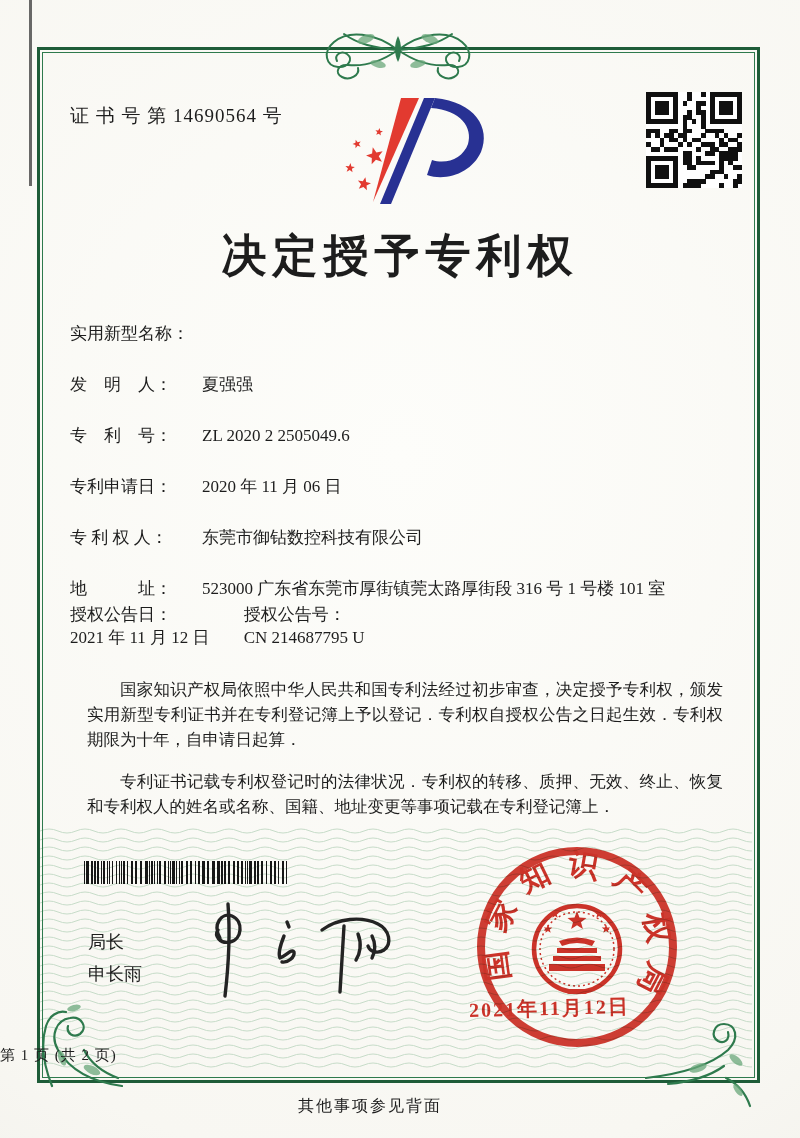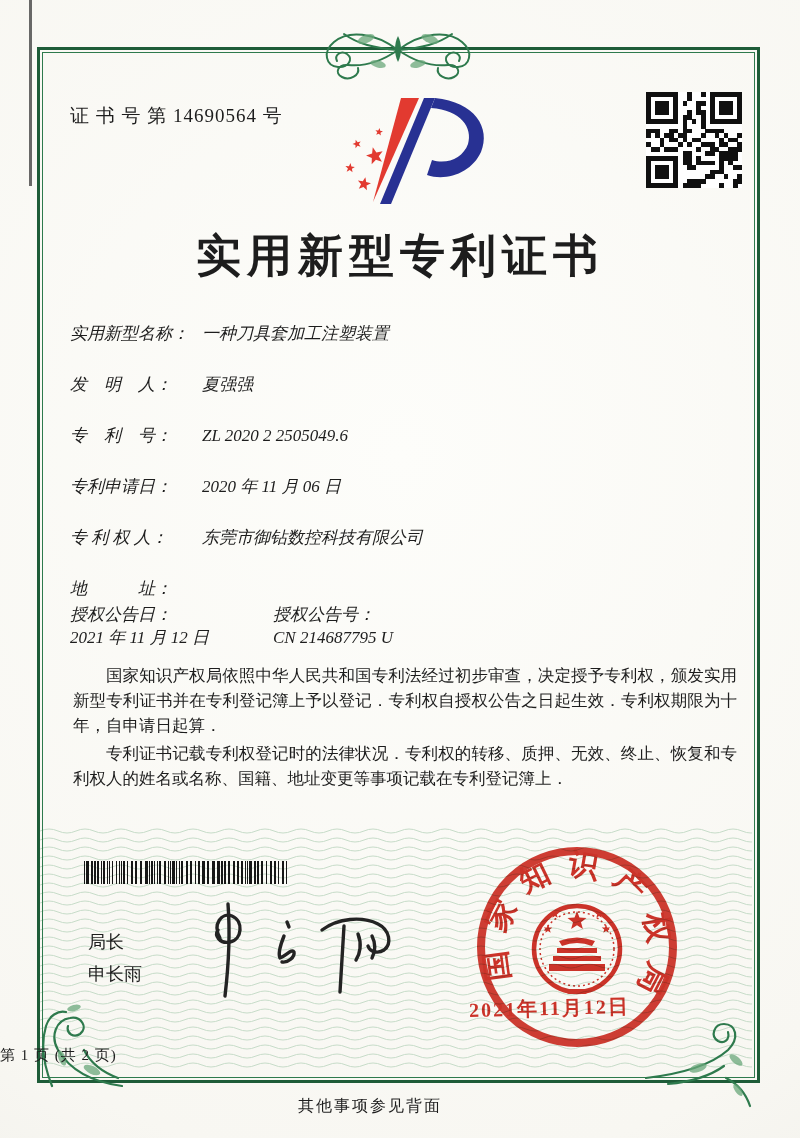--- a/index.html
+++ b/index.html
@@ -30,34 +30,34 @@
   .cert-no{
     position:absolute;left:70px;top:103px;z-index:3;
     font-size:19px;letter-spacing:1px;white-space:pre;font-weight:400;
   }
   .logo{position:absolute;left:323px;top:94px;z-index:3;}
   .qr{position:absolute;left:646px;top:92px;z-index:3;background:#fff;}
   .title{
     position:absolute;left:0;right:0;top:226px;margin:0;z-index:3;
     text-align:center;font-size:45px;font-weight:bold;letter-spacing:6px;
   }
-  .fields{position:absolute;left:70px;right:58px;top:322px;z-index:3;font-size:17px;font-style:italic;}
+  .fields{position:absolute;left:70px;right:58px;top:322px;z-index:3;font-size:17px;}
   .row{display:flex;align-items:flex-start;margin-bottom:28px;line-height:23px;}
   .row .label{white-space:pre;width:132px;flex:none;font-weight:500;}
   .row .value{white-space:normal;}
   .row-address{margin-bottom:3px;}
   .row-address .value{max-width:505px;}
   .grant-pair{display:flex;flex-direction:column;}
   .grant-pair .label{white-space:pre;font-weight:500;}
-  .grant-second{margin-left:64px;}
+  .grant-second{margin-left:34px;}
   .paragraphs{
     position:absolute;left:70px;right:60px;top:660px;z-index:3;
     font-size:16.5px;line-height:25px;text-align:justify;
   }
-  .paragraphs p{margin:3px;text-indent:2em;}
+  .paragraphs p{margin:17px;text-indent:2em;}
   .barcode{position:absolute;left:84px;top:861px;z-index:3;}
   .sig-block{position:absolute;left:88px;top:926px;z-index:3;font-size:18px;line-height:32px;}
   .sig-script{position:absolute;left:192px;top:900px;z-index:3;}
   .seal{position:absolute;left:455px;top:843px;width:244px;height:218px;z-index:4;mix-blend-mode:multiply;}
   .seal svg{position:absolute;left:0;top:0;}
   .seal-date{
     position:absolute;left:14px;top:152px;z-index:5;white-space:nowrap;
     color:#d0342a;font-size:20px;font-weight:bold;letter-spacing:2px;transform:rotate(-1.5deg);
   }
   .page-num{position:absolute;left:0;right:90px;top:1046px;z-index:3;font-size:15px;letter-spacing:1px;}
@@ -376,45 +376,45 @@
       <rect x="5" y="20" width="1.03" height="1.03" fill="#101010"></rect>
       <rect x="6" y="20" width="1.03" height="1.03" fill="#101010"></rect>
       <rect x="8" y="20" width="1.03" height="1.03" fill="#101010"></rect>
       <rect x="9" y="20" width="1.03" height="1.03" fill="#101010"></rect>
       <rect x="10" y="20" width="1.03" height="1.03" fill="#101010"></rect>
       <rect x="11" y="20" width="1.03" height="1.03" fill="#101010"></rect>
       <rect x="16" y="20" width="1.03" height="1.03" fill="#101010"></rect>
       <rect x="19" y="20" width="1.03" height="1.03" fill="#101010"></rect>
     </svg>
 
-  <h1 class="title">实用新型专利证书</h1>
+  <h1 class="title">决定授予专利权</h1>
 
   <div class="fields">
     <div class="row">
       <span class="label">实用新型名称：</span>
-      <span class="value">一种刀具套加工注塑装置</span>
     </div>
     <div class="row">
       <span class="label">发　明　人：</span>
       <span class="value">夏强强</span>
     </div>
     <div class="row">
       <span class="label">专　利　号：</span>
       <span class="value">ZL 2020 2 2505049.6</span>
     </div>
     <div class="row">
       <span class="label">专利申请日：</span>
       <span class="value">2020 年 11 月 06 日</span>
     </div>
     <div class="row">
       <span class="label">专 利 权 人：</span>
       <span class="value">东莞市御钻数控科技有限公司</span>
     </div>
     <div class="row row-address">
       <span class="label">地　　　址：</span>
+      <span class="value">523000 广东省东莞市厚街镇莞太路厚街段 316 号 1 号楼 101 室</span>
     </div>
     <div class="row">
       <div class="grant-pair">
         <span class="label" style="width:auto">授权公告日：</span>
         <span class="value">2021 年 11 月 12 日</span>
       </div>
       <div class="grant-pair grant-second">
         <span class="label" style="width:auto">授权公告号：</span>
         <span class="value">CN 214687795 U</span>
       </div>

